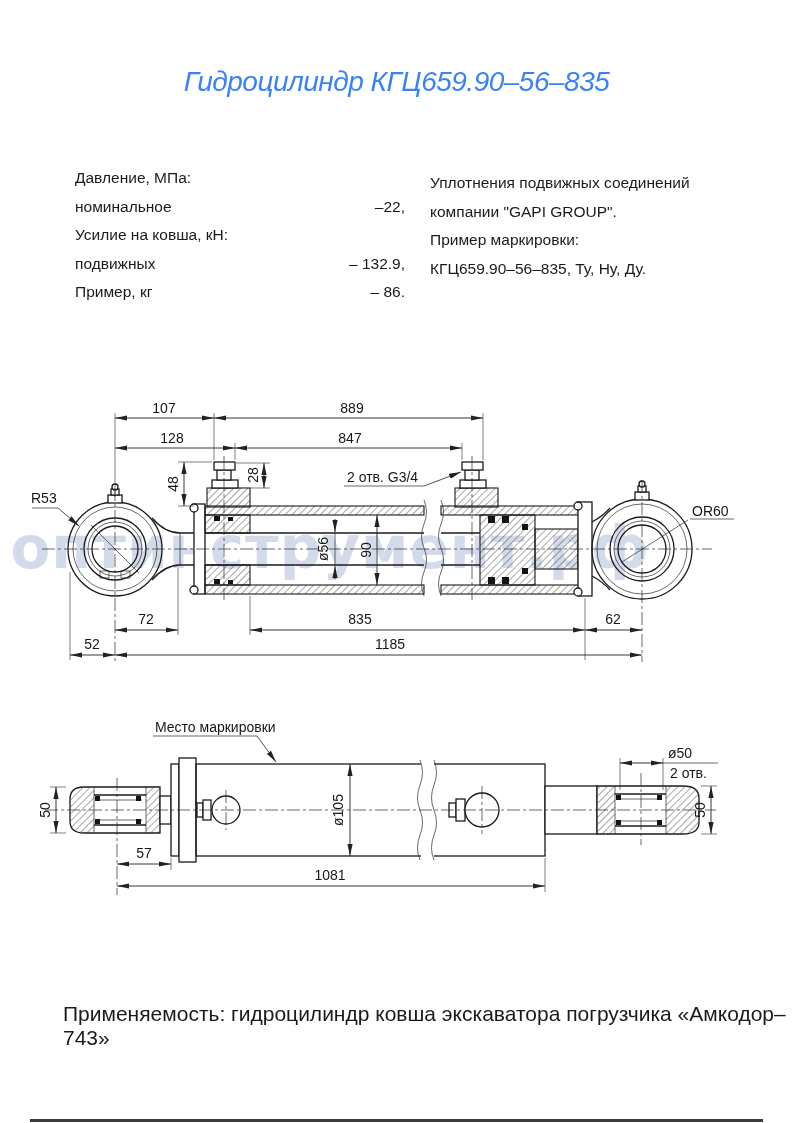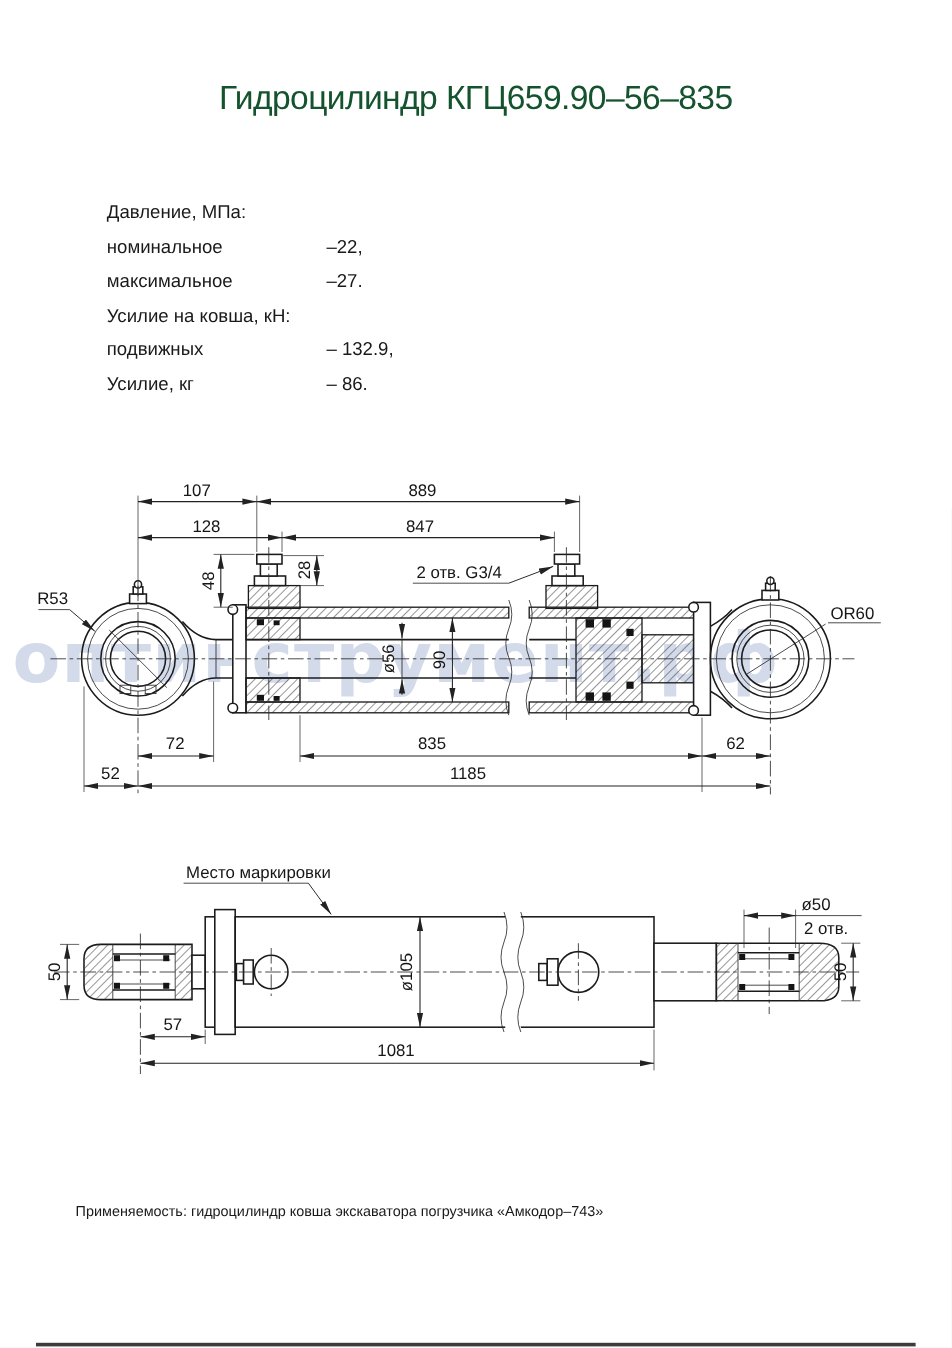--- a/index.html
+++ b/index.html
@@ -1,25 +1,25 @@
 <!DOCTYPE html>
 <html><head>
 <meta charset="utf-8">
 <style>
   html,body{margin:0;padding:0;background:#f3f3f3;}
   #page{position:relative;width:793px;height:1123px;background:#ffffff;
         font-family:"Liberation Sans",sans-serif;color:#1a1a1a;overflow:hidden;margin:0 auto;}
   .title{position:absolute;top:66px;left:0;width:100%;text-align:center;
-         font-size:28px;letter-spacing:-0.5px;color:#14532d;white-space:nowrap;}
-  .specs{position:absolute;left:89px;top:169px;width:330px;font-size:15.5px;}
+         font-size:28px;letter-spacing:-0.5px;color:#3b82f6;white-space:nowrap;font-style:italic;}
+  .specs{position:absolute;left:75px;top:169px;width:330px;font-size:15.5px;}
   .spec-row{display:flex;height:28.5px;align-items:flex-start;}
   .spec-row .lab{width:183px;flex:none;}
-  .spec-row .val{flex:1;}
+  .spec-row .val{flex:1;text-align:right;}
   .note{position:absolute;left:430px;top:169px;width:330px;font-size:15.5px;line-height:28.5px;}
-  .footer{position:absolute;left:63px;top:1002px;font-size:12px;text-align:center;}
+  .footer{position:absolute;left:63px;top:1002px;font-size:21px;}
   .botline{position:absolute;left:30px;top:1119px;width:733px;height:3px;background:#3c3c3c;}
   svg{position:absolute;left:0;top:0;}
   .ol{fill:none;stroke:#1b1b1b;stroke-width:1.3;}
   .olw{fill:#ffffff;stroke:#1b1b1b;stroke-width:1.3;}
   .olp{fill:url(#h);stroke:#1b1b1b;stroke-width:1.1;}
   .hp{fill:url(#h);stroke:none;}
   .thin{fill:none;stroke:#2a2a2a;stroke-width:0.7;}
   .ext{stroke:#2a2a2a;stroke-width:0.6;fill:none;}
   .cl{stroke:#2a2a2a;stroke-width:0.7;stroke-dasharray:13 3 3 3;fill:none;}
   .dim{stroke:#222;stroke-width:0.9;fill:none;marker-start:url(#as);marker-end:url(#ae);}
@@ -41,37 +41,39 @@
   <div class="specs">
     <div class="spec-row">
         <span class="lab">Давление, МПа:</span>
         <span class="val"></span>
       </div>
     <div class="spec-row">
         <span class="lab">номинальное</span>
         <span class="val">–22,</span>
       </div>
     <div class="spec-row">
-        <span class="lab">максимальное</span>
-        <span class="val">–27.</span>
-      </div>
-    <div class="spec-row">
         <span class="lab">Усилие на ковша, кН:</span>
         <span class="val"></span>
       </div>
     <div class="spec-row">
         <span class="lab">подвижных</span>
         <span class="val">– 132.9,</span>
       </div>
     <div class="spec-row">
-        <span class="lab">Усилие, кг</span>
+        <span class="lab">Пример, кг</span>
         <span class="val">– 86.</span>
       </div>
   </div>
 
+  <div class="note">
+    <div>Уплотнения подвижных соединений</div>
+    <div>компании "GAPI GROUP".</div>
+    <div>Пример маркировки:</div>
+    <div>КГЦ659.90–56–835, Ту, Ну, Ду.</div>
+  </div>
 
   <svg width="793" height="1123" viewBox="0 0 793 1123">
     <defs>
       <pattern id="h" width="5" height="5" patternUnits="userSpaceOnUse" patternTransform="rotate(45)">
         <line x1="0" y1="0" x2="0" y2="5" stroke="#3a3a3a" stroke-width="0.9"></line>
       </pattern>
       <marker id="ae" viewBox="0 0 12 6" refX="12" refY="3" markerWidth="12" markerHeight="6" orient="auto" markerUnits="userSpaceOnUse">
           <path d="M12,3 L0,0.4 L0,5.6 Z" fill="#222"></path>
         </marker>
       <marker id="as" viewBox="0 0 12 6" refX="0" refY="3" markerWidth="12" markerHeight="6" orient="auto" markerUnits="userSpaceOnUse">

